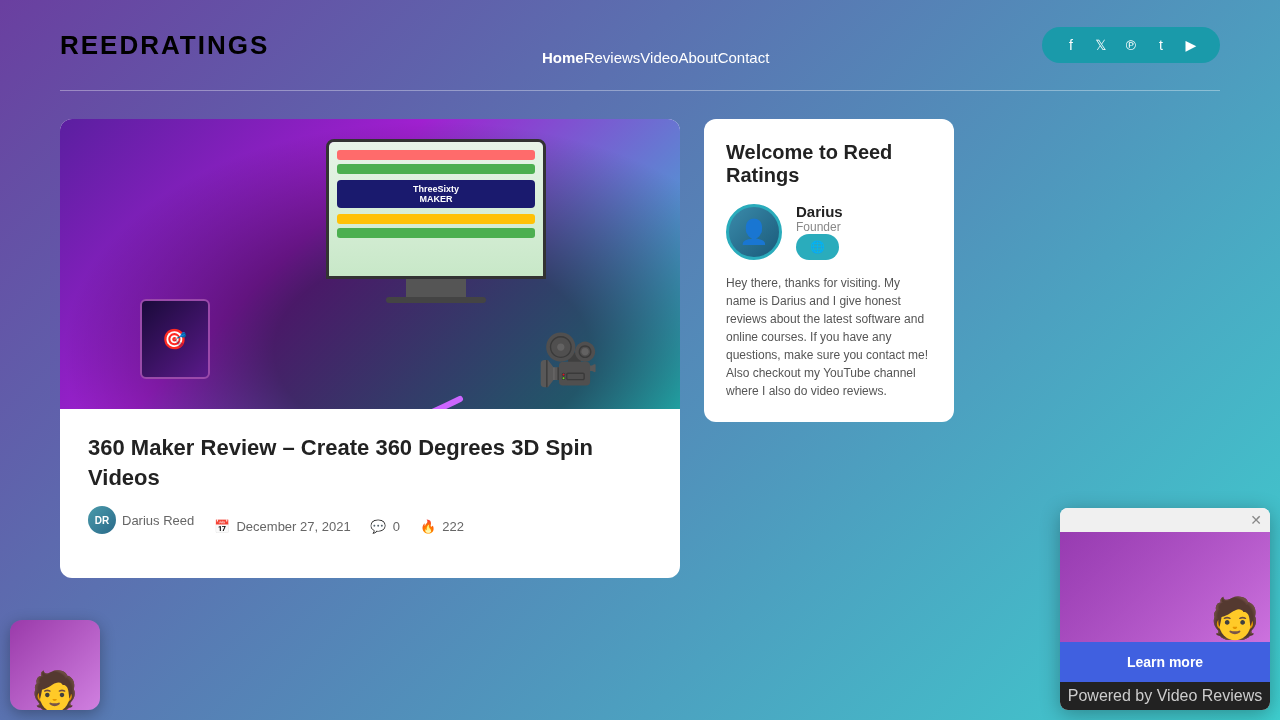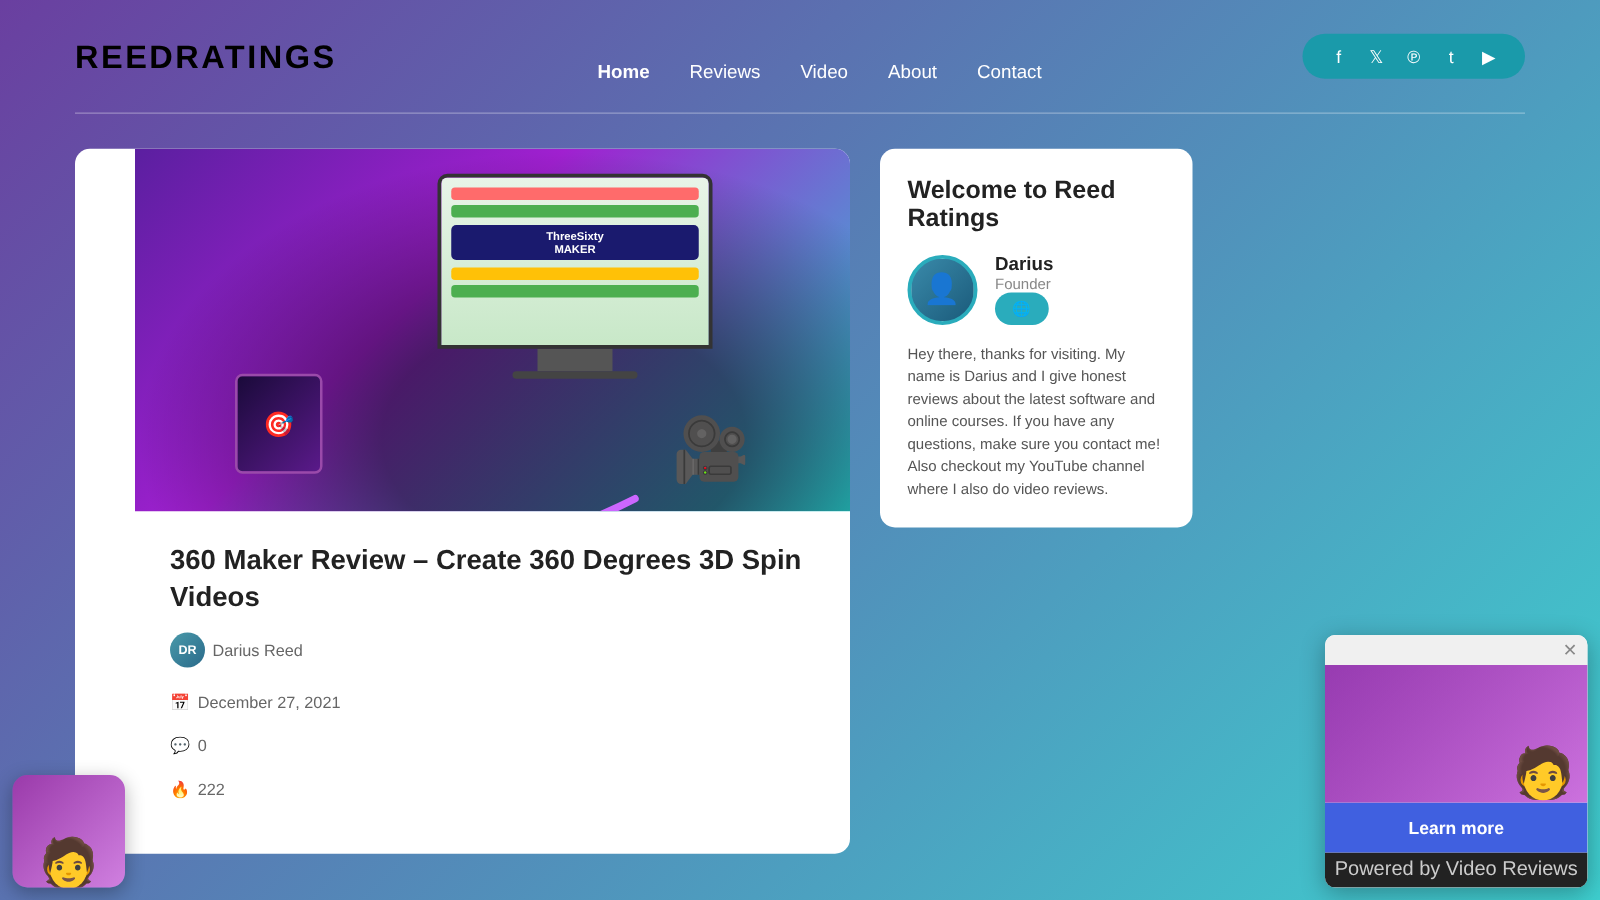--- a/index.html
+++ b/index.html
@@ -24,21 +24,20 @@
       font-size: 26px;
       font-weight: 700;
       color: #000000;
       letter-spacing: 2px;
       text-transform: uppercase;
     }
 
     .nav {
       display: flex;
       align-items: flex-start;
-      gap: 32px;
       margin-top: 24px;
     }
     .nav a {
       color: #fff;
       text-decoration: none;
       font-size: 15px;
       font-weight: 500;
     }
     .nav a.active { font-weight: 700; }
 
@@ -71,21 +70,20 @@
       align-items: flex-start;
     }
 
     
     .article-card {
       background: #fff;
       border-radius: 12px;
       flex: 1;
       overflow: hidden;
       max-width: 620px;
-      padding-left: 48px;
     }
     .article-hero {
       width: 100%;
       height: 290px;
       background: linear-gradient(135deg, #5b1fa0 0%, #a020d0 40%, #2ad4d4 100%);
       display: flex;
       align-items: center;
       justify-content: center;
       position: relative;
       overflow: hidden;
@@ -180,26 +178,25 @@
     }
     .article-title {
       font-size: 22px;
       font-weight: 700;
       color: #222;
       margin-bottom: 14px;
       line-height: 1.35;
     }
     .article-meta {
       display: flex;
-      align-items: flex-start;
+      align-items: flex-end;
       gap: 20px;
       font-size: 13px;
       color: #666;
       margin-bottom: 20px;
-      flex-direction: column;
     }
     .meta-item {
       display: flex;
       align-items: center;
       gap: 6px;
     }
     .meta-avatar {
       width: 28px;
       height: 28px;
       border-radius: 50%;

